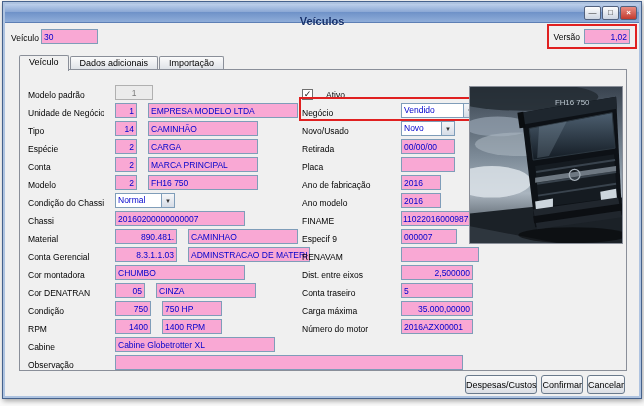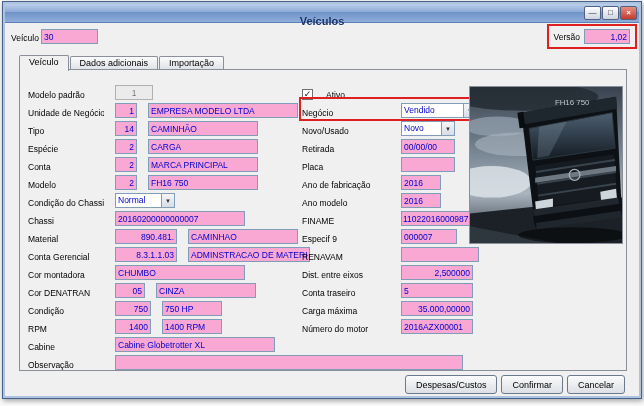--- a/index.html
+++ b/index.html
@@ -62,21 +62,21 @@
   .chk{width:11px;height:11px;border:1px solid #707070;background:#fff;display:flex;
     align-items:center;justify-content:center;flex:0 0 auto;cursor:default}
   .chkmark{font-size:9px;color:#111;line-height:1}
 
   .annotated{outline:2px solid #e02020;outline-offset:1px}
 
   .photo{position:absolute;top:16px;right:3px;width:154px;height:158px;border:1px solid #8a8f99;overflow:hidden;background:#2c3540}
   .photo svg{display:block;width:100%;height:100%}
 
   .footer{position:absolute;right:16px;top:373px;display:flex;gap:4px}
-  .btn{height:19px;padding:0 10px;font-size:9px;font-family:inherit;color:#000;
+  .btn{height:19px;padding:0 0;font-size:9px;font-family:inherit;color:#000;
     border:1px solid #6a7a8c;border-radius:3px;background:linear-gradient(#fbfbfb,#dcdfe5);cursor:default}
 </style>
 </head>
 <body>
 
 <div class="window">
 
   <div class="titlebar">
     <span class="title">Veículos</span>
     <div class="win-controls">

